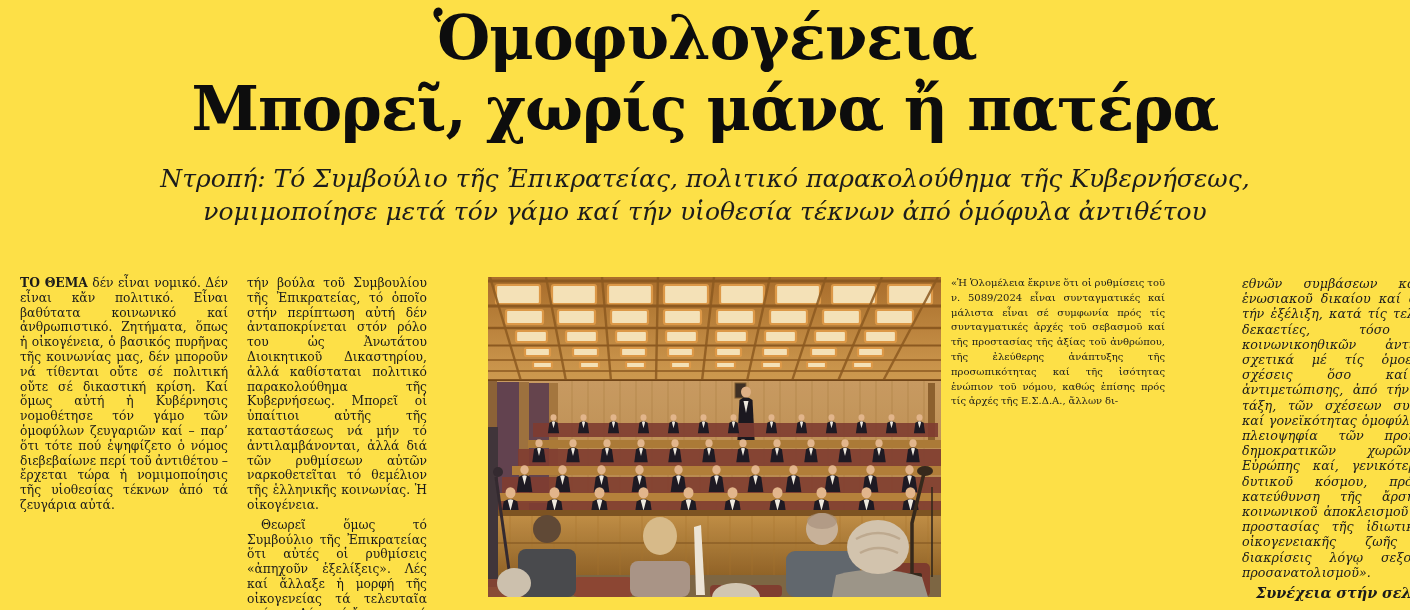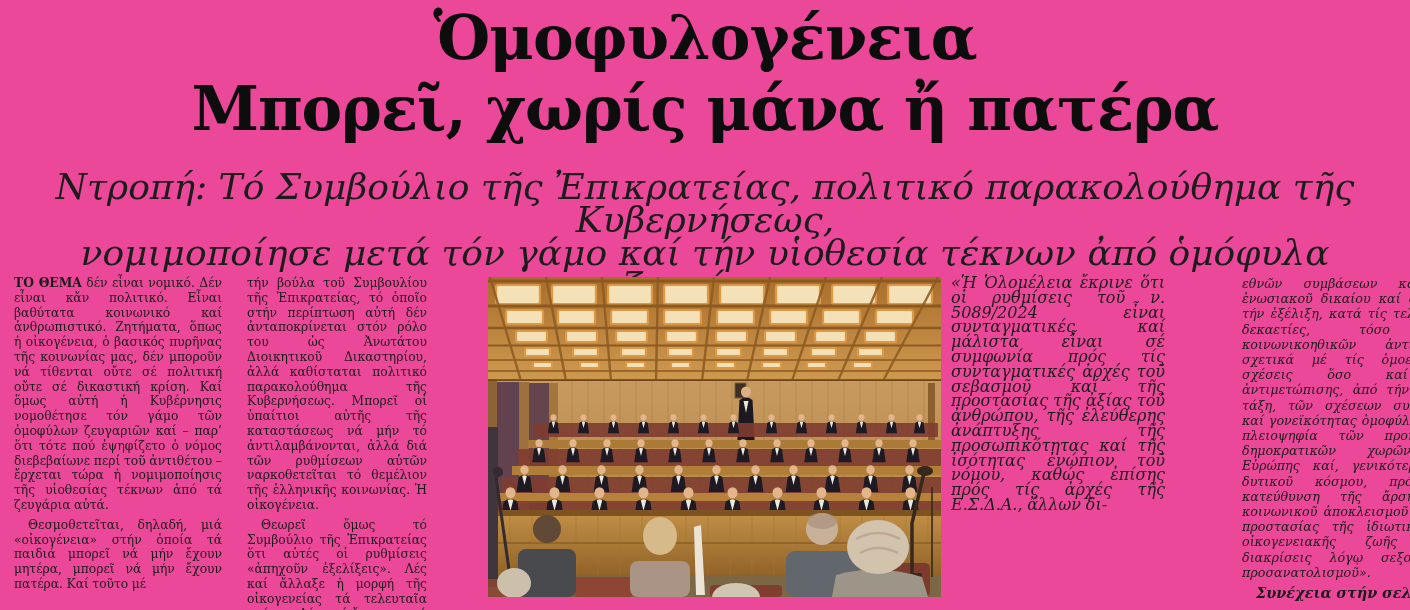--- a/index.html
+++ b/index.html
@@ -1,68 +1,67 @@
 <!DOCTYPE html>
 <html><head>
 <meta charset="utf-8">
 <style>
   html,body{margin:0;padding:0;background:#e8e8e8;}
   .page{
     position:relative;width:1410px;height:610px;margin:0 auto;
-    background:#ec4899;overflow:hidden;
+    background:#fde047;overflow:hidden;
     font-family:"DejaVu Serif","DejaVu Sans",serif;color:#161616;
   }
   
   .masthead{position:absolute;top:2px;left:0;width:1410px;text-align:center;}
   .headline{
     font-weight:700;font-size:61px;line-height:71px;letter-spacing:-1px;
     color:#0d0d0d;margin:0;
   }
   .subhead{
-    margin-top:26px;font-style:italic;font-size:36px;line-height:33px;color:#1c1c1c;
+    margin-top:18px;font-style:italic;font-size:25px;line-height:33px;color:#1c1c1c;
   }
   
   .col{
     position:absolute;top:276px;text-align:justify;
     font-size:12.3px;line-height:14.8px;color:#1b1b1b;
     word-spacing:-0.4px;
   }
   .col p{margin:0;}
   .col p + p{margin-top:5px;text-indent:14px;}
   .lead{font-weight:700;}
-  .c1{left:14px;width:208px;}
+  .c1{left:20px;width:208px;}
   .c2{left:247px;width:180px;}
   .c3{left:951px;width:214px;}
   .c4{left:1242px;width:222px;font-style:italic;font-size:12.7px;line-height:15.2px;}
-  .quote{font-style:italic;font-size:16px;}
+  .quote{font-size:10px;}
   .continuation{
     font-style:italic;font-weight:700;
     margin-top:9px;font-size:14.5px;
   }
   
   .photo{position:absolute;left:488px;top:277px;width:453px;height:320px;}
   .photo svg{display:block;width:453px;height:320px;}
 </style>
 </head>
 <body>
 
 <div class="page">
 
   <div class="masthead">
     <div class="headline">Ὁμοφυλογένεια</div>
     <div class="headline">Μπορεῖ, χωρίς μάνα ἤ πατέρα</div>
     <div class="subhead">
       <div>Ντροπή: Τό Συμβούλιο τῆς Ἐπικρατείας, πολιτικό παρακολούθημα τῆς Κυβερνήσεως,</div>
-      <div>νομιμοποίησε μετά τόν γάμο καί τήν υἱοθεσία τέκνων ἀπό ὁμόφυλα ζευγάρια</div>
+      <div>νομιμοποίησε μετά τόν γάμο καί τήν υἱοθεσία τέκνων ἀπό ὁμόφυλα ἀντιθέτου</div>
     </div>
   </div>
 
   <div class="col c1">
     <p><span class="lead">ΤΟ ΘΕΜΑ</span><span> δέν εἶναι νομικό. Δέν εἶναι κἄν πολιτικό. Εἶναι βαθύτατα κοινωνικό καί ἀνθρωπιστικό. Ζητήματα, ὅπως ἡ οἰκογένεια, ὁ βασικός πυρῆνας τῆς κοινωνίας μας, δέν μποροῦν νά τίθενται οὔτε σέ πολιτική οὔτε σέ δικαστική κρίση. Καί ὅμως αὐτή ἡ Κυβέρνησις νομοθέτησε τόν γάμο τῶν ὁμοφύλων ζευγαριῶν καί – παρ’ ὅτι τότε πού ἐψηφίζετο ὁ νόμος διεβεβαίωνε περί τοῦ ἀντιθέτου – ἔρχεται τώρα ἡ νομιμοποίησις τῆς υἱοθεσίας τέκνων ἀπό τά ζευγάρια αὐτά.</span></p>
-    <p>Θεσμοθετεῖται, δηλαδή, μιά «οἰκογένεια» στήν ὁποία τά παιδιά μπορεῖ νά μήν ἔχουν μητέρα, μπορεῖ νά μήν ἔχουν πατέρα. Καί τοῦτο μέ</p>
   </div>
 
   <div class="col c2">
     <p>τήν βούλα τοῦ Συμβουλίου τῆς Ἐπικρατείας, τό ὁποῖο στήν περίπτωση αὐτή δέν ἀνταποκρίνεται στόν ρόλο του ὡς Ἀνωτάτου Διοικητικοῦ Δικαστηρίου, ἀλλά καθίσταται πολιτικό παρακολούθημα τῆς Κυβερνήσεως. Μπορεῖ οἱ ὑπαίτιοι αὐτῆς τῆς καταστάσεως νά μήν τό ἀντιλαμβάνονται, ἀλλά διά τῶν ρυθμίσεων αὐτῶν ναρκοθετεῖται τό θεμέλιον τῆς ἑλληνικῆς κοινωνίας. Ἡ οἰκογένεια.</p>
     <p>Θεωρεῖ ὅμως τό Συμβούλιο τῆς Ἐπικρατείας ὅτι αὐτές οἱ ρυθμίσεις «ἀπηχοῦν ἐξελίξεις». Λές καί ἄλλαξε ἡ μορφή τῆς οἰκογενείας τά τελευταῖα χρόνια. Λές καί ἔπαυσαν τά παιδιά νά χρειάζονται πα-</p>
   </div>
 
   <div class="photo">
     <svg viewBox="0 0 453 320" xmlns="http://www.w3.org/2000/svg">
       <defs>

